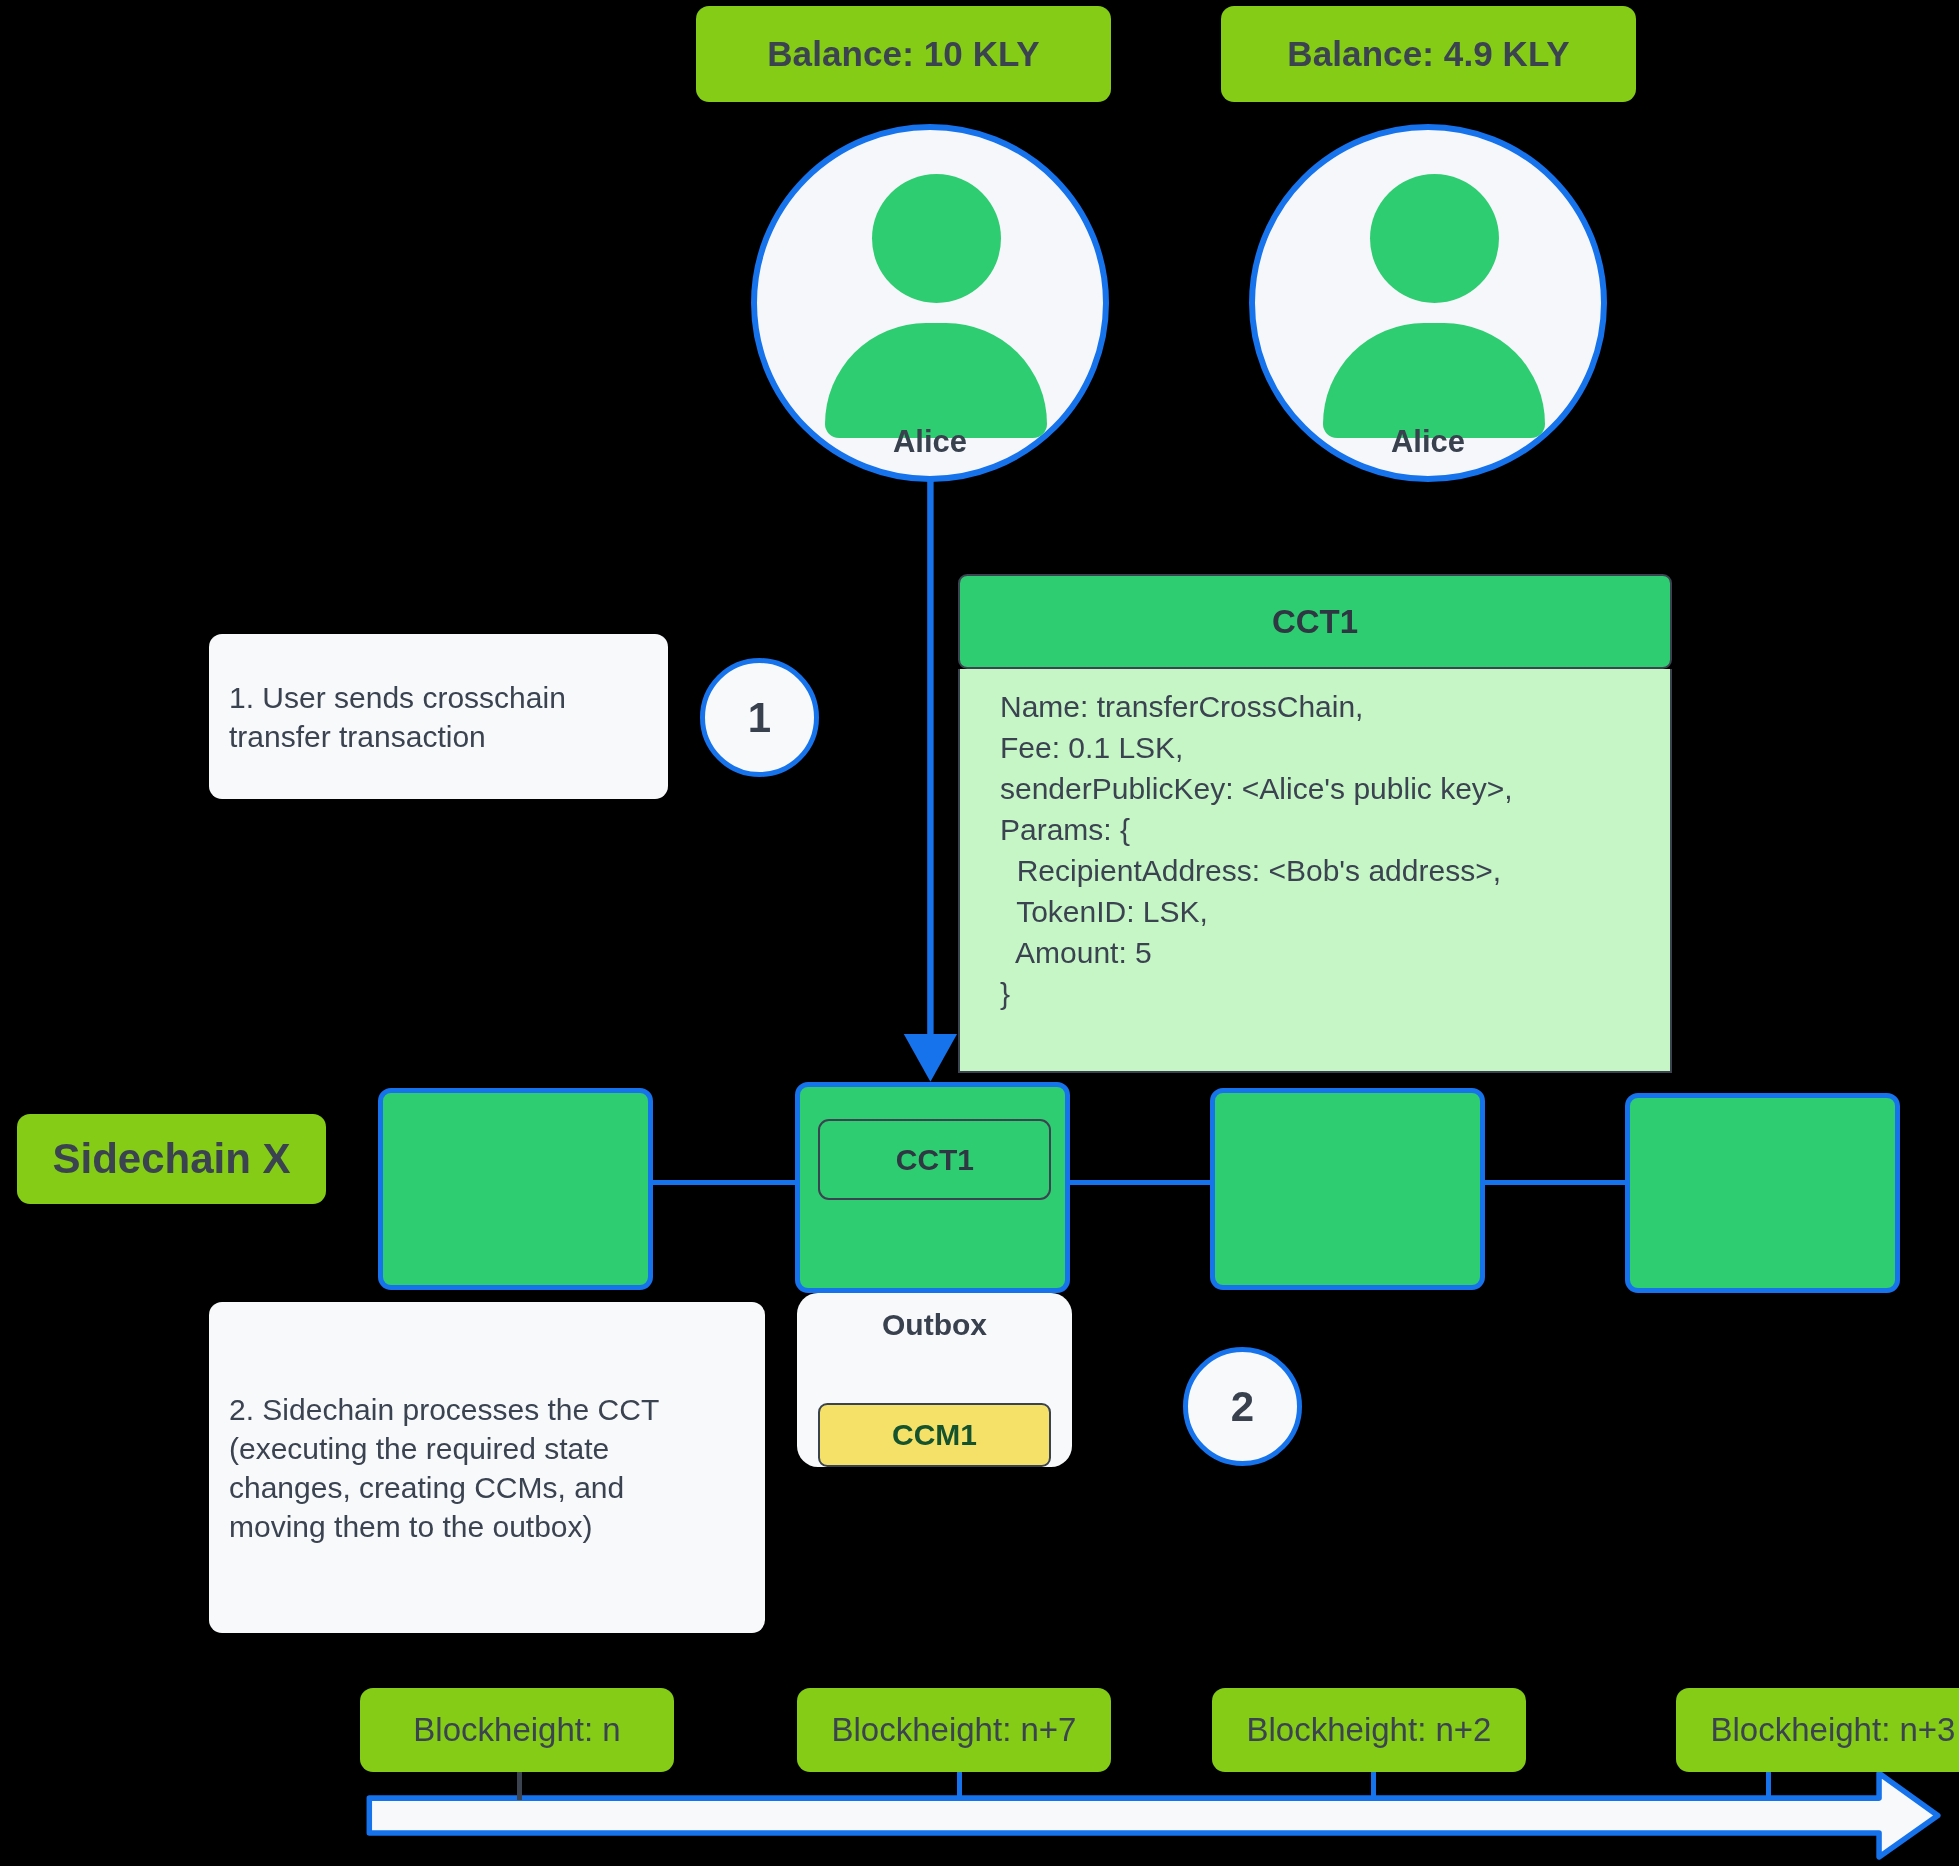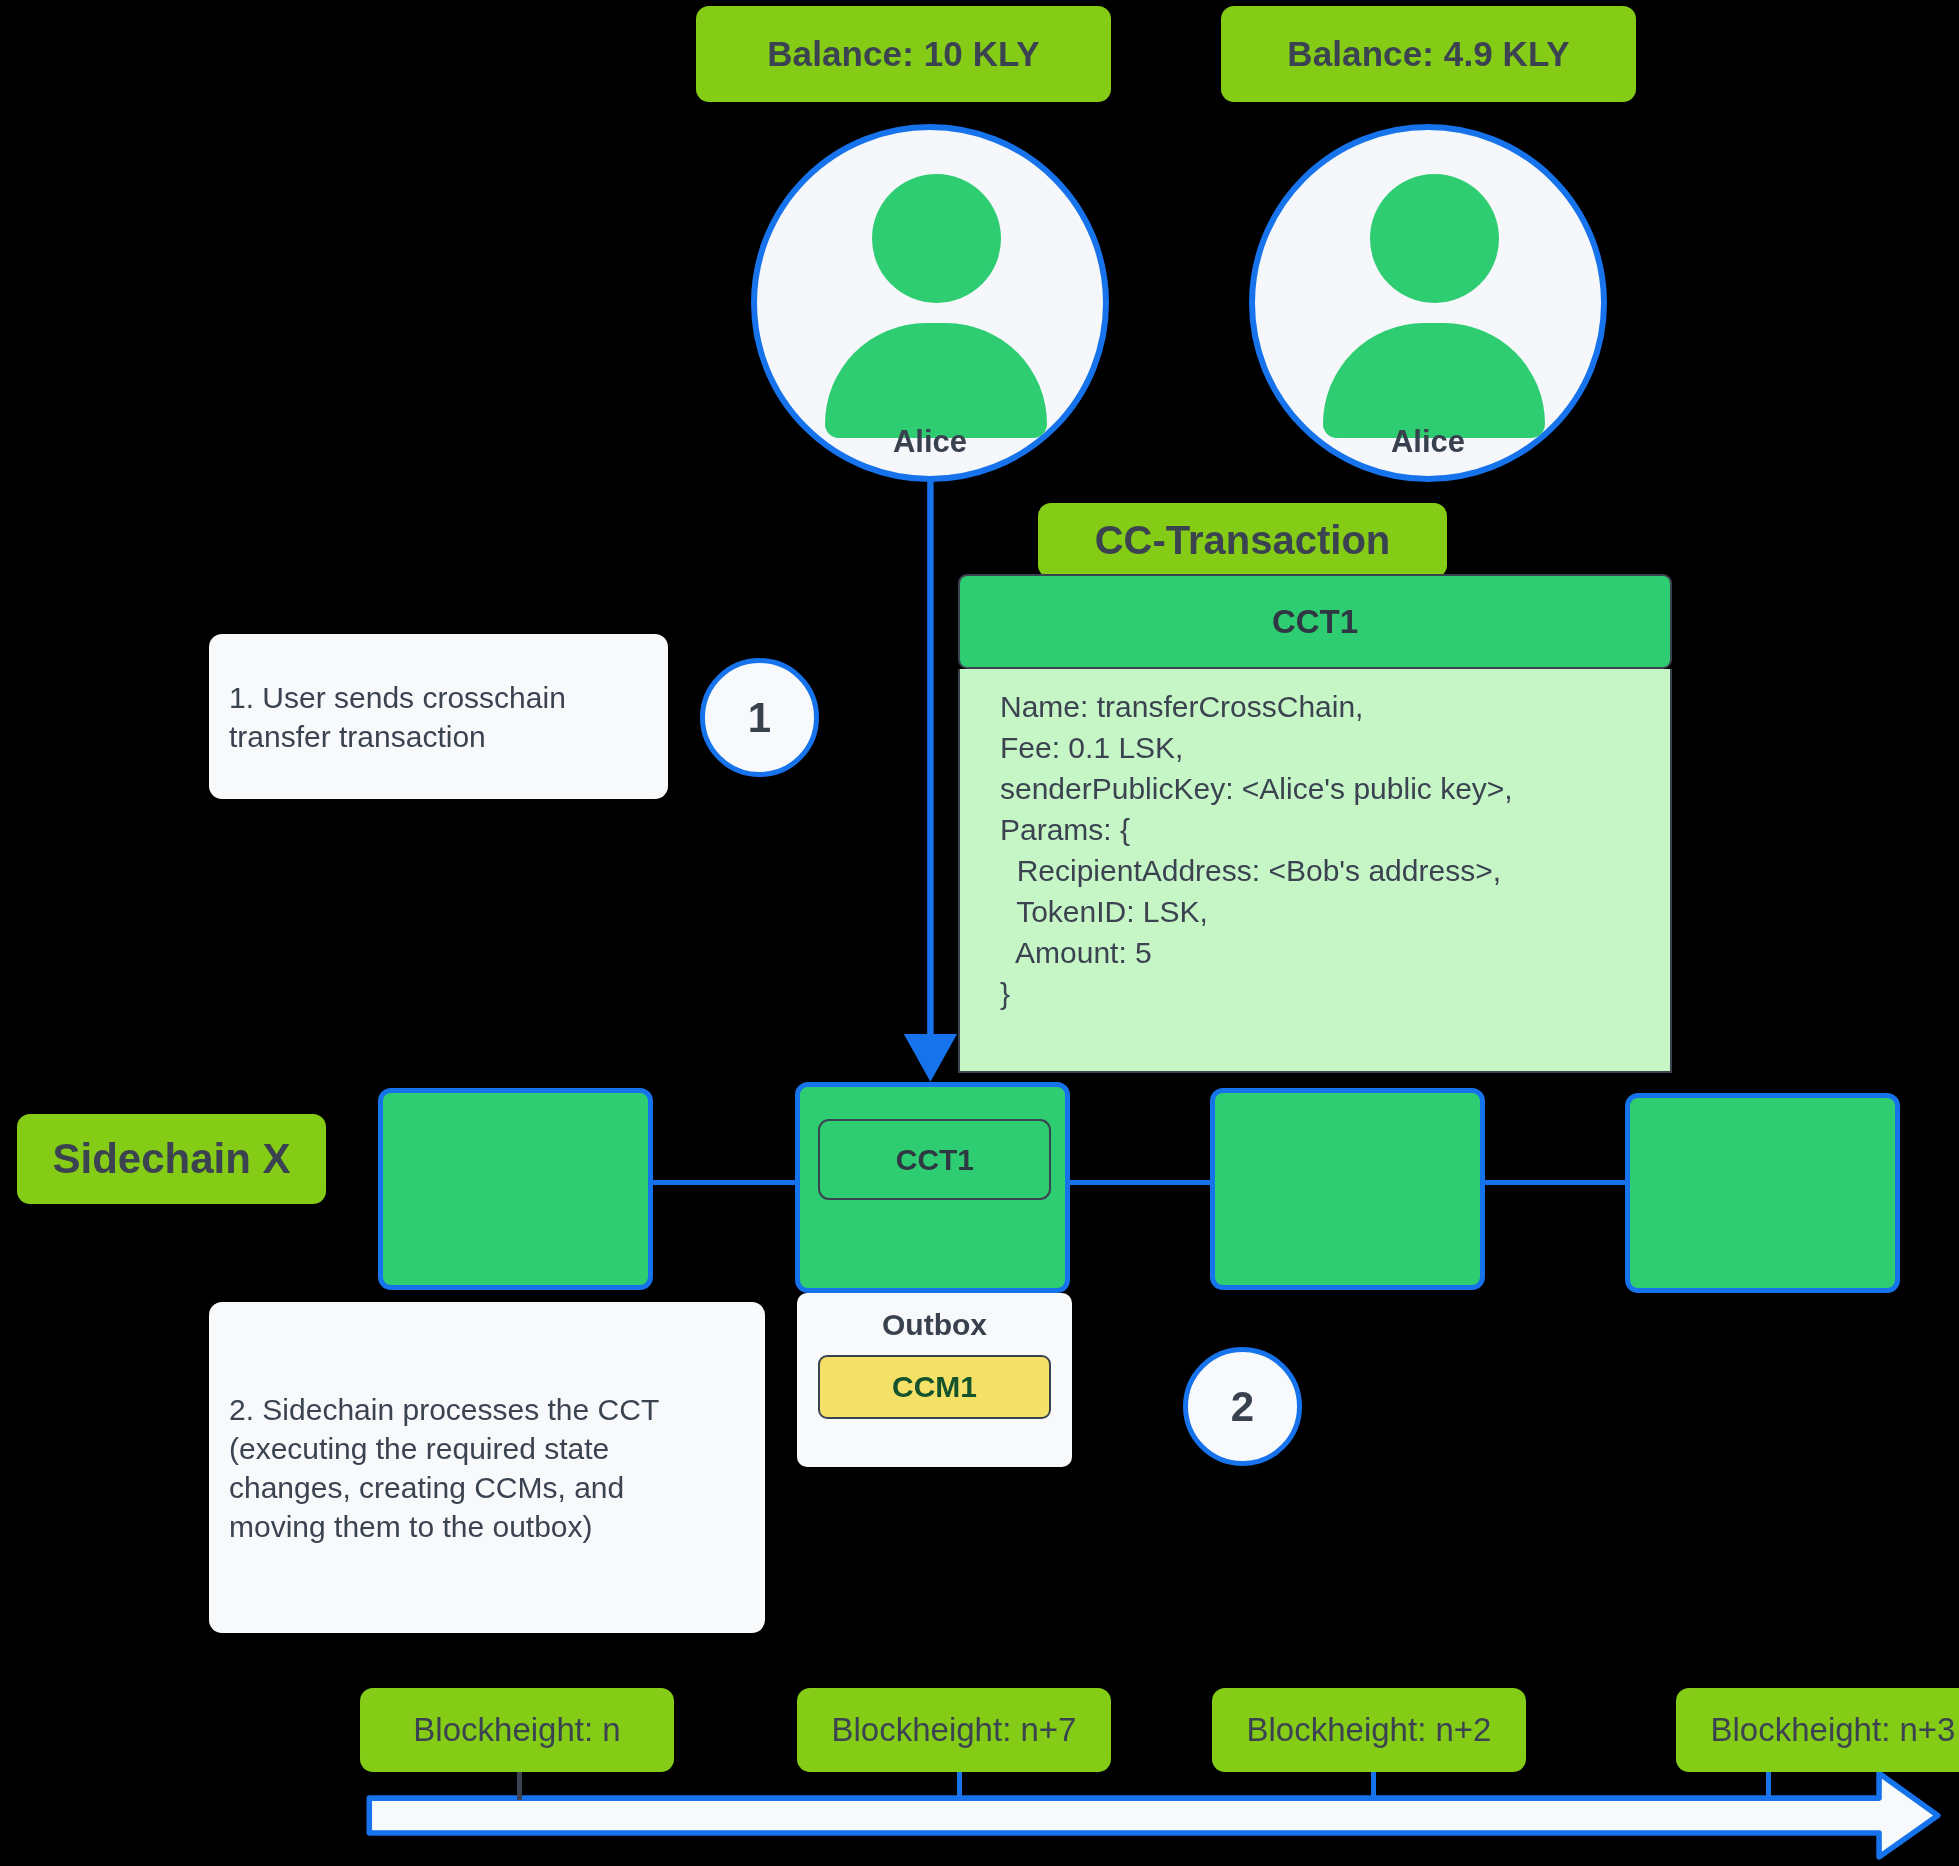--- a/index.html
+++ b/index.html
@@ -136,25 +136,26 @@
     justify-content: center;
     font-size: 30px;
     font-weight: bold;
     color: #2f3742;
     box-sizing: border-box;
   }
 
   
   .outbox {
     background: #f7f9fb;
-    border-radius: 10px;
+    border-radius: 21px;
     box-sizing: border-box;
     display: flex;
     flex-direction: column;
     align-items: center;
+    justify-content: space-between;
   }
   .outbox-title {
     font-size: 30px;
     font-weight: bold;
     color: #39414f;
     margin-top: 14.7px;
   }
   .ccm {
     background: #f5e167;
     border: 2.8px solid #3b4351;
@@ -200,21 +201,20 @@
     <div class="body" style="left:68px;top:193px;width:222px;height:115px;"></div>
     <div class="who" style="top:294px;">Alice</div>
   </div>
 
   <div class="abs avatar" style="left:1249px;top:124px;width:358px;height:358px;">
     <div class="head" style="left:115px;top:44px;width:129px;height:129px;"></div>
     <div class="body" style="left:68px;top:193px;width:222px;height:115px;"></div>
     <div class="who" style="top:294px;">Alice</div>
   </div>
 
-  <div class="abs card bold" style="left:1038px;top:503px;width:409px;height:75px;font-size:40px;z-index:5;">CC-Transaction</div>
 
   <div class="abs tx-header" style="left:958px;top:574px;width:714px;height:95px;z-index:6;">CCT1</div>
 
   <div class="abs tx-body" style="left:958px;top:669px;width:714px;height:404px;padding-left:40px;">Name: transferCrossChain,
 Fee: 0.1 LSK,
 senderPublicKey: &lt;Alice's public key&gt;,
 Params: {
   RecipientAddress: &lt;Bob's address&gt;,
   TokenID: LSK,
   Amount: 5

